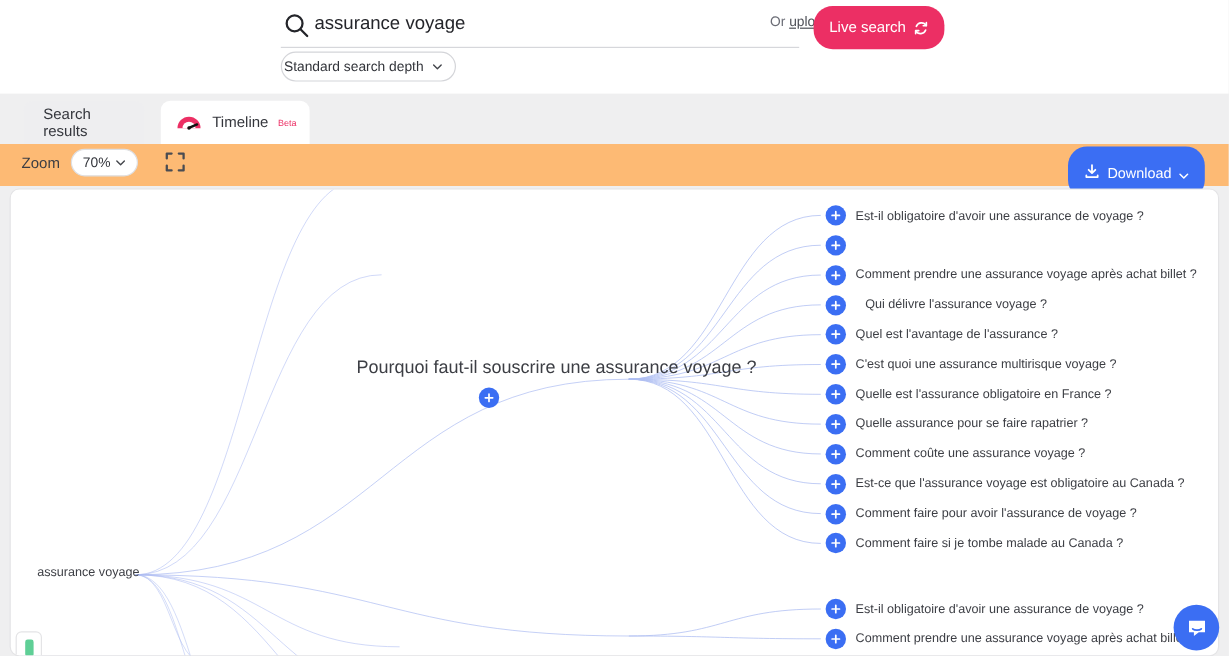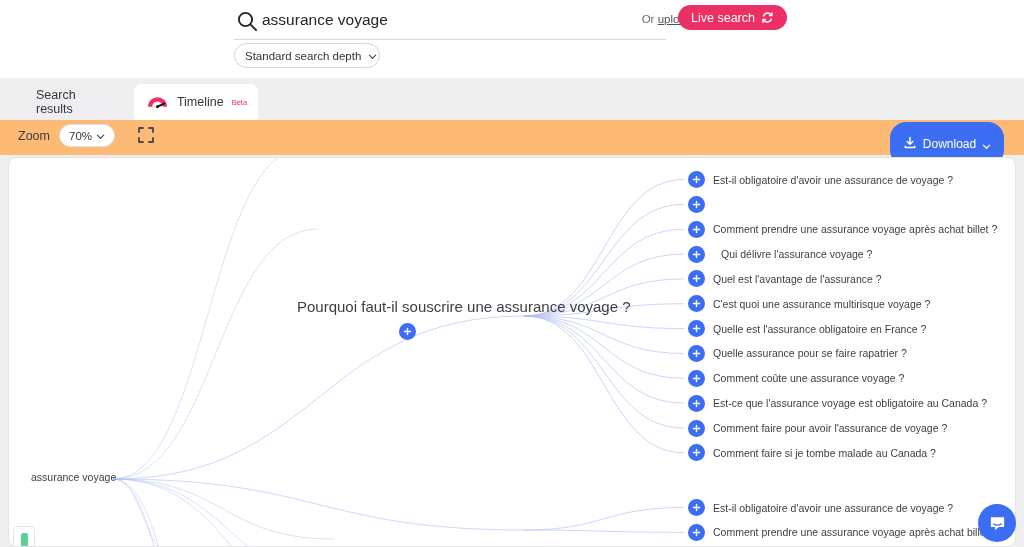--- a/index.html
+++ b/index.html
@@ -23,36 +23,36 @@
   }
   .or-text {
     position: absolute; left: 355px; top: 7px; width: 130px; text-align: right;
     font-size: 11.5px; color: #6b6d76;
   }
   .upload-csv { color: #4f5158; text-decoration: underline; cursor: pointer; }
   .search-underline {
     position: absolute; left: 0px; top: 33px; width: 432px; height: 1px; background: #d6d7db;
   }
   .live-search-btn {
-    position: absolute; left: 678px; top: 5px; width: 109px; height: 25px;
+    position: absolute; left: 678px; top: 5px; width: 109px; height: 36px;
     background: #ec2f64; border-radius: 16px; border: none; cursor: pointer;
     display: flex; align-items: center; justify-content: center; gap: 6px;
     color: #ffffff; font-size: 12.5px; font-family: "Liberation Sans", sans-serif;
   }
   .live-search-btn svg { display:block; }
 
   .filter-row { position: absolute; left: 234px; top: 43px; height: 25px; display: flex; gap: 10px; }
   .pill {
     height: 25px; border: 1px solid #d4d5d9; border-radius: 14px; background: #ffffff;
     display: flex; align-items: center; padding: 0 10px; gap: 6px;
     font-size: 11.5px; color: #32343a; cursor: pointer; white-space: nowrap;
   }
   .pill.lang { width: 118px; justify-content: space-between; }
   .pill.country { width: 128px; }
-  .pill.depth { width: 146px; justify-content: space-between; gap: 7px; }
+  .pill.depth { width: 146px; justify-content: flex-end; gap: 7px; }
   .flag {
     width: 14px; height: 14px; border-radius: 50%; overflow: hidden; flex: 0 0 14px;
     display: flex;
   }
   .flag i { display: block; height: 100%; flex: 1 1 33.33%; }
   .flag .b { background: #0d2e8c; } .flag .w { background: #ffffff; } .flag .r { background: #e2253a; }
   .chev { width: 9px; height: 9px; flex: 0 0 9px; }
   .country-label { flex: 1; }
 
   

